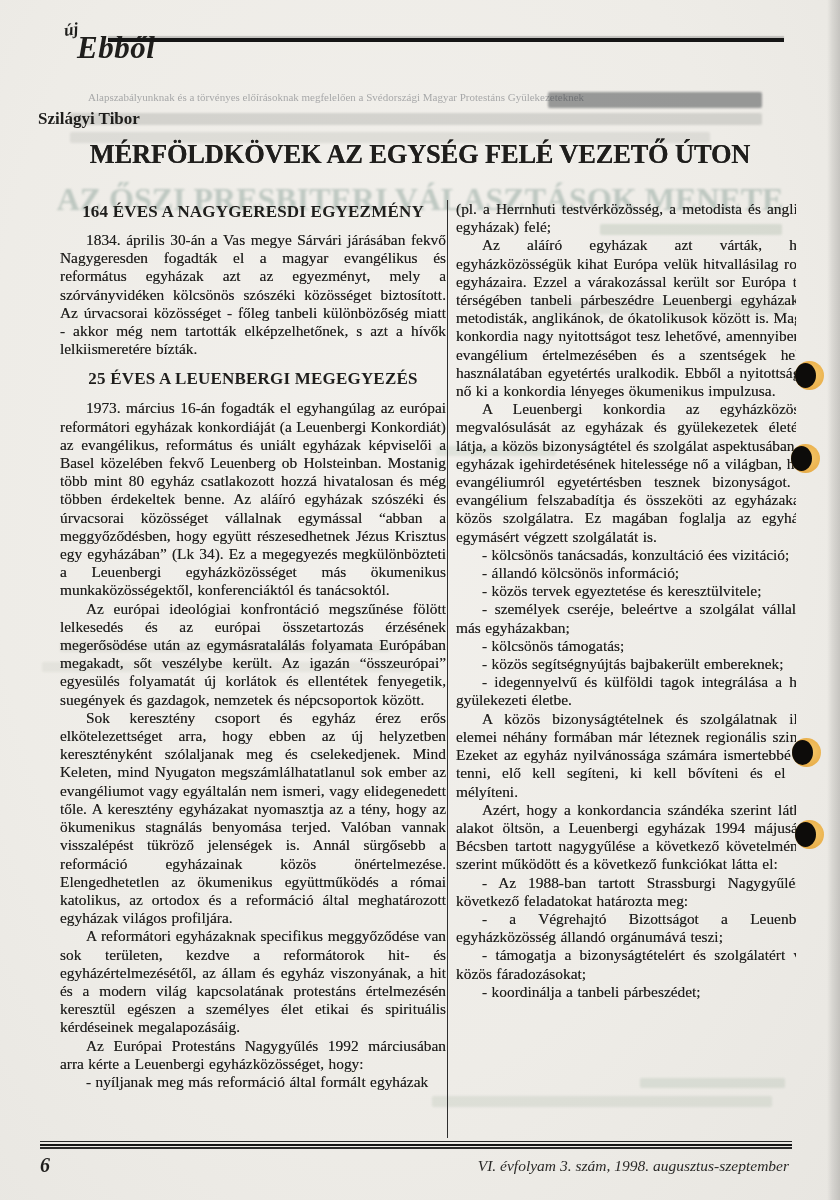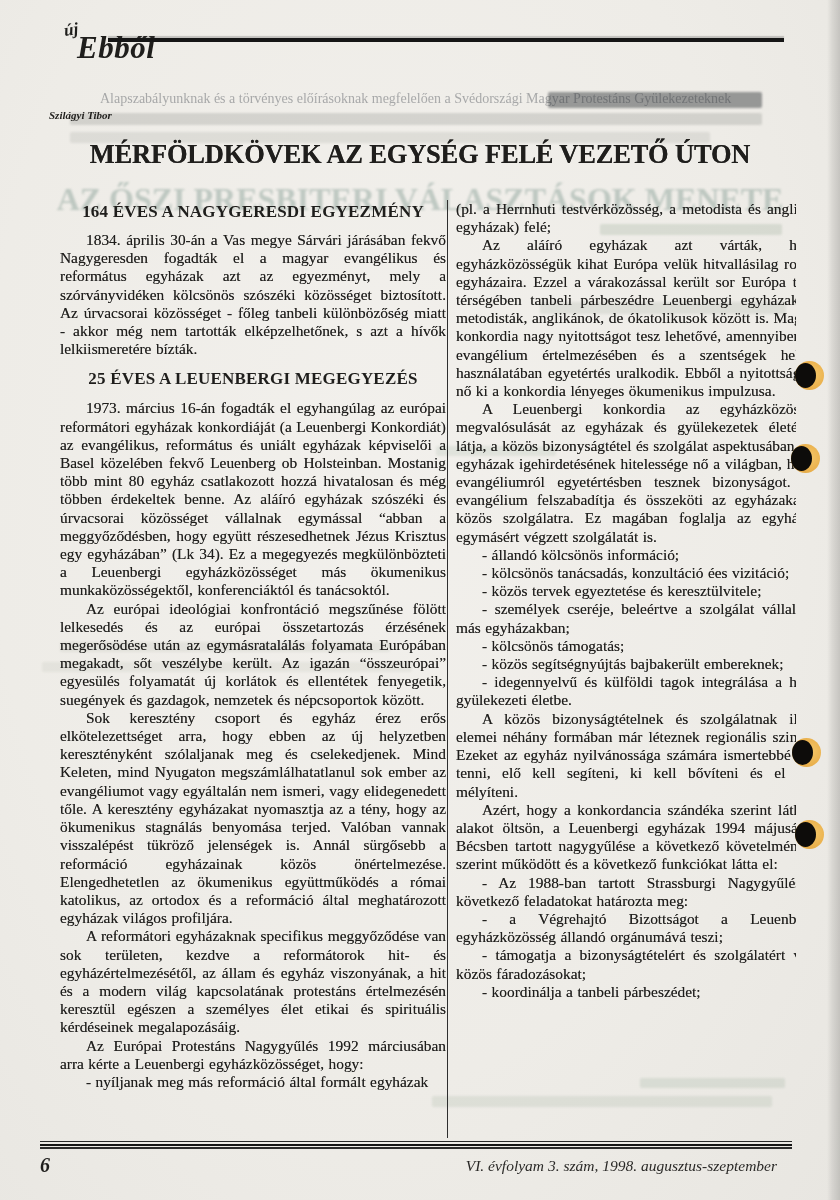--- a/index.html
+++ b/index.html
@@ -9,24 +9,24 @@
     background:radial-gradient(ellipse at 45% 38%, #f2f0ec 0%, #eeece7 60%, #e8e6e1 100%);
     font-family:"Liberation Serif", serif;
     color:#1f1e1c;
     overflow:hidden;
   }
   
   .masthead{position:absolute;left:62px;top:14px;width:200px;height:70px;}
   .logo-uj{position:absolute;left:2px;top:6px;font-size:17px;font-weight:bold;font-style:italic;transform:rotate(-8deg);}
   .logo-keve{position:absolute;left:15px;top:16px;font-size:31px;font-weight:bold;font-style:italic;letter-spacing:0.5px;}
   .masthead-rule{position:absolute;left:108px;top:38px;width:676px;height:3.5px;background:#161616;box-shadow:0 -2px 1px rgba(60,60,60,0.25);}
-  .author{position:absolute;left:49px;top:109px;font-size:11px;font-weight:bold;font-style:italic;}
+  .author{position:absolute;left:38px;top:109px;font-size:17px;font-weight:bold;}
   .title{position:absolute;left:40px;top:139px;width:760px;text-align:center;font-size:26.5px;font-weight:bold;letter-spacing:-0.2px;white-space:nowrap;text-shadow:0 0 0.5px rgba(20,20,20,0.8);}
   
-  .ghost-line{position:absolute;left:100px;top:91px;width:672px;font-size:14px;color:rgba(95,100,105,0.50);filter:blur(0.6px);white-space:nowrap;overflow:hidden;}
+  .ghost-line{position:absolute;left:88px;top:91px;width:672px;font-size:11px;color:rgba(95,100,105,0.50);filter:blur(0.6px);white-space:nowrap;overflow:hidden;}
   .ghost-heading{position:absolute;left:40px;top:181px;width:760px;text-align:center;font-size:32px;font-weight:bold;color:rgba(125,150,140,0.42);filter:blur(0.9px);white-space:nowrap;}
   .ghost-bar{position:absolute;border-radius:2px;filter:blur(1.3px);}
   
   .columns{position:absolute;left:36px;top:200px;width:760px;height:938px;display:flex;overflow:hidden;}
   .col-left{flex:none;width:386px;margin-left:24px;}
   .col-right{flex:none;width:364px;border-left:1.5px solid #2e2e2e;padding-left:8px;margin-left:1px;}
   .col-heading{margin:2px 0 9px;text-align:center;font-size:17px;font-weight:bold;letter-spacing:0.2px;}
   .col-heading.second{margin:11px 0 10px;}
   .columns p{margin:0;font-size:15.4px;line-height:18.2px;text-align:justify;text-indent:26px;word-spacing:0.6px;text-shadow:0 0 0.4px rgba(35,35,35,0.65);}
   .columns p.no-indent{text-indent:0;}
@@ -34,21 +34,21 @@
   .hole{position:absolute;width:29px;height:29px;border-radius:50%;
     background:radial-gradient(circle at 62% 45%, #f5c86a 0%, #eab14d 55%, #d99f3e 100%);}
   .hole::before{content:"";position:absolute;left:0;top:2px;width:21px;height:25px;border-radius:50%;background:#0d0c0a;}
   
   .scan-edge{position:absolute;right:0;top:0;width:13px;height:1200px;
     background:linear-gradient(to right, rgba(0,0,0,0) 0%, rgba(0,0,0,0.08) 40%, rgba(0,0,0,0.16) 100%);}
   
   .footer-rule{position:absolute;left:40px;top:1141px;width:752px;height:8px;
     background:linear-gradient(to bottom,#2a2a2a 0 1.5px,transparent 1.5px 3px,#151515 3px 5.5px,transparent 5.5px 6.5px,#2a2a2a 6.5px 8px);}
   .footer-page{position:absolute;left:40px;top:1154px;font-size:20px;font-weight:bold;font-style:italic;}
-  .footer-issue{position:absolute;right:63px;top:1157px;width:420px;text-align:right;font-size:15.5px;font-style:italic;color:#2a2927;}
+  .footer-issue{position:absolute;right:51px;top:1157px;width:420px;text-align:right;font-size:15.5px;font-style:italic;color:#2a2927;}
 </style>
 </head>
 <body>
 
 <div class="page">
 
   <div class="masthead">
     <span class="logo-uj">új</span>
     <span class="logo-keve">Ebből</span>
   </div>
@@ -79,22 +79,22 @@
       <p>Az európai ideológiai konfrontáció megszűnése fölött lelkesedés és az európai összetartozás érzésének megerősödése után az egymásratalálás folyamata Európában megakadt, sőt veszélybe került. Az igazán “összeurópai” egyesülés folyamatát új korlátok és ellentétek fenyegetik, suegények és gazdagok, nemzetek és népcsoportok között.</p>
       <p>Sok keresztény csoport és egyház érez erős elkötelezettséget arra, hogy ebben az új helyzetben keresztényként szólaljanak meg és cselekedjenek. Mind Keleten, mind Nyugaton megszámlálhatatlanul sok ember az evangéliumot vagy egyáltalán nem ismeri, vagy elidegenedett tőle. A keresztény egyházakat nyomasztja az a tény, hogy az ökumenikus stagnálás benyomása terjed. Valóban vannak visszalépést tükröző jelenségek is. Annál sürgősebb a reformáció egyházainak közös önértelmezése. Elengedhetetlen az ökumenikus együttműködés a római katolikus, az ortodox és a reformáció által meghatározott egyházak világos profiljára.</p>
       <p>A reformátori egyházaknak specifikus meggyőződése van sok területen, kezdve a reformátorok hit- és egyházértelmezésétől, az állam és egyház viszonyának, a hit és a modern világ kapcsolatának protestáns értelmezésén keresztül egészen a személyes élet etikai és spirituális kérdéseinek megalapozásáig.</p>
       <p>Az Európai Protestáns Nagygyűlés 1992 márciusában arra kérte a Leuenbergi egyházközösséget, hogy:</p>
       <p>- nyíljanak meg más reformáció által formált egyházak</p>
     </div>
     <div class="col-right">
       <p class="no-indent">(pl. a Herrnhuti testvérközösség, a metodista és anglikán egyházak) felé;</p>
       <p>Az aláíró egyházak azt várták, hogy egyházközösségük kihat Európa velük hitvallásilag rokon egyházaira. Ezzel a várakozással került sor Európa több térségében tanbeli párbeszédre Leuenbergi egyházak és metodisták, anglikánok, de ókatolikusok között is. Maga a konkordia nagy nyitottságot tesz lehetővé, amennyiben az evangélium értelmezésében és a szentségek helyes használatában egyetértés uralkodik. Ebből a nyitottságból nő ki a konkordia lényeges ökumenikus impulzusa.</p>
       <p>A Leuenbergi konkordia az egyházközösség megvalósulását az egyházak és gyülekezetek életében látja, a közös bizonyságtétel és szolgálat aspektusában. Az egyházak igehirdetésének hitelessége nő a világban, ha az evangéliumról egyetértésben tesznek bizonyságot. Az evangélium felszabadítja és összeköti az egyházakat a közös szolgálatra. Ez magában foglalja az egyházak egymásért végzett szolgálatát is.</p>
+      <p>- kölcsönös tanácsadás, konzultáció ées vizitáció;</p>
       <p>- állandó kölcsönös információ;</p>
-      <p>- kölcsönös tanácsadás, konzultáció ées vizitáció;</p>
       <p>- közös tervek egyeztetése és keresztülvitele;</p>
       <p>- személyek cseréje, beleértve a szolgálat vállalását más egyházakban;</p>
       <p>- kölcsönös támogatás;</p>
       <p>- közös segítségnyújtás bajbakerült embereknek;</p>
       <p>- idegennyelvű és külföldi tagok integrálása a helyi gyülekezeti életbe.</p>
       <p>A közös bizonyságtételnek és szolgálatnak ilyen elemei néhány formában már léteznek regionális szinten. Ezeket az egyház nyilvánossága számára ismertebbé kell tenni, elő kell segíteni, ki kell bővíteni és el kell mélyíteni.</p>
       <p>Azért, hogy a konkordancia szándéka szerint látható alakot öltsön, a Leuenbergi egyházak 1994 májusában Bécsben tartott nagygyűlése a következő követelmények szerint működött és a következő funkciókat látta el:</p>
       <p>- Az 1988-ban tartott Strassburgi Nagygyűlés a következő feladatokat határozta meg:</p>
       <p>- a Végrehajtó Bizottságot a Leuenbergi egyházközösség állandó orgánumává teszi;</p>
       <p>- támogatja a bizonyságtételért és szolgálatért való közös fáradozásokat;</p>

